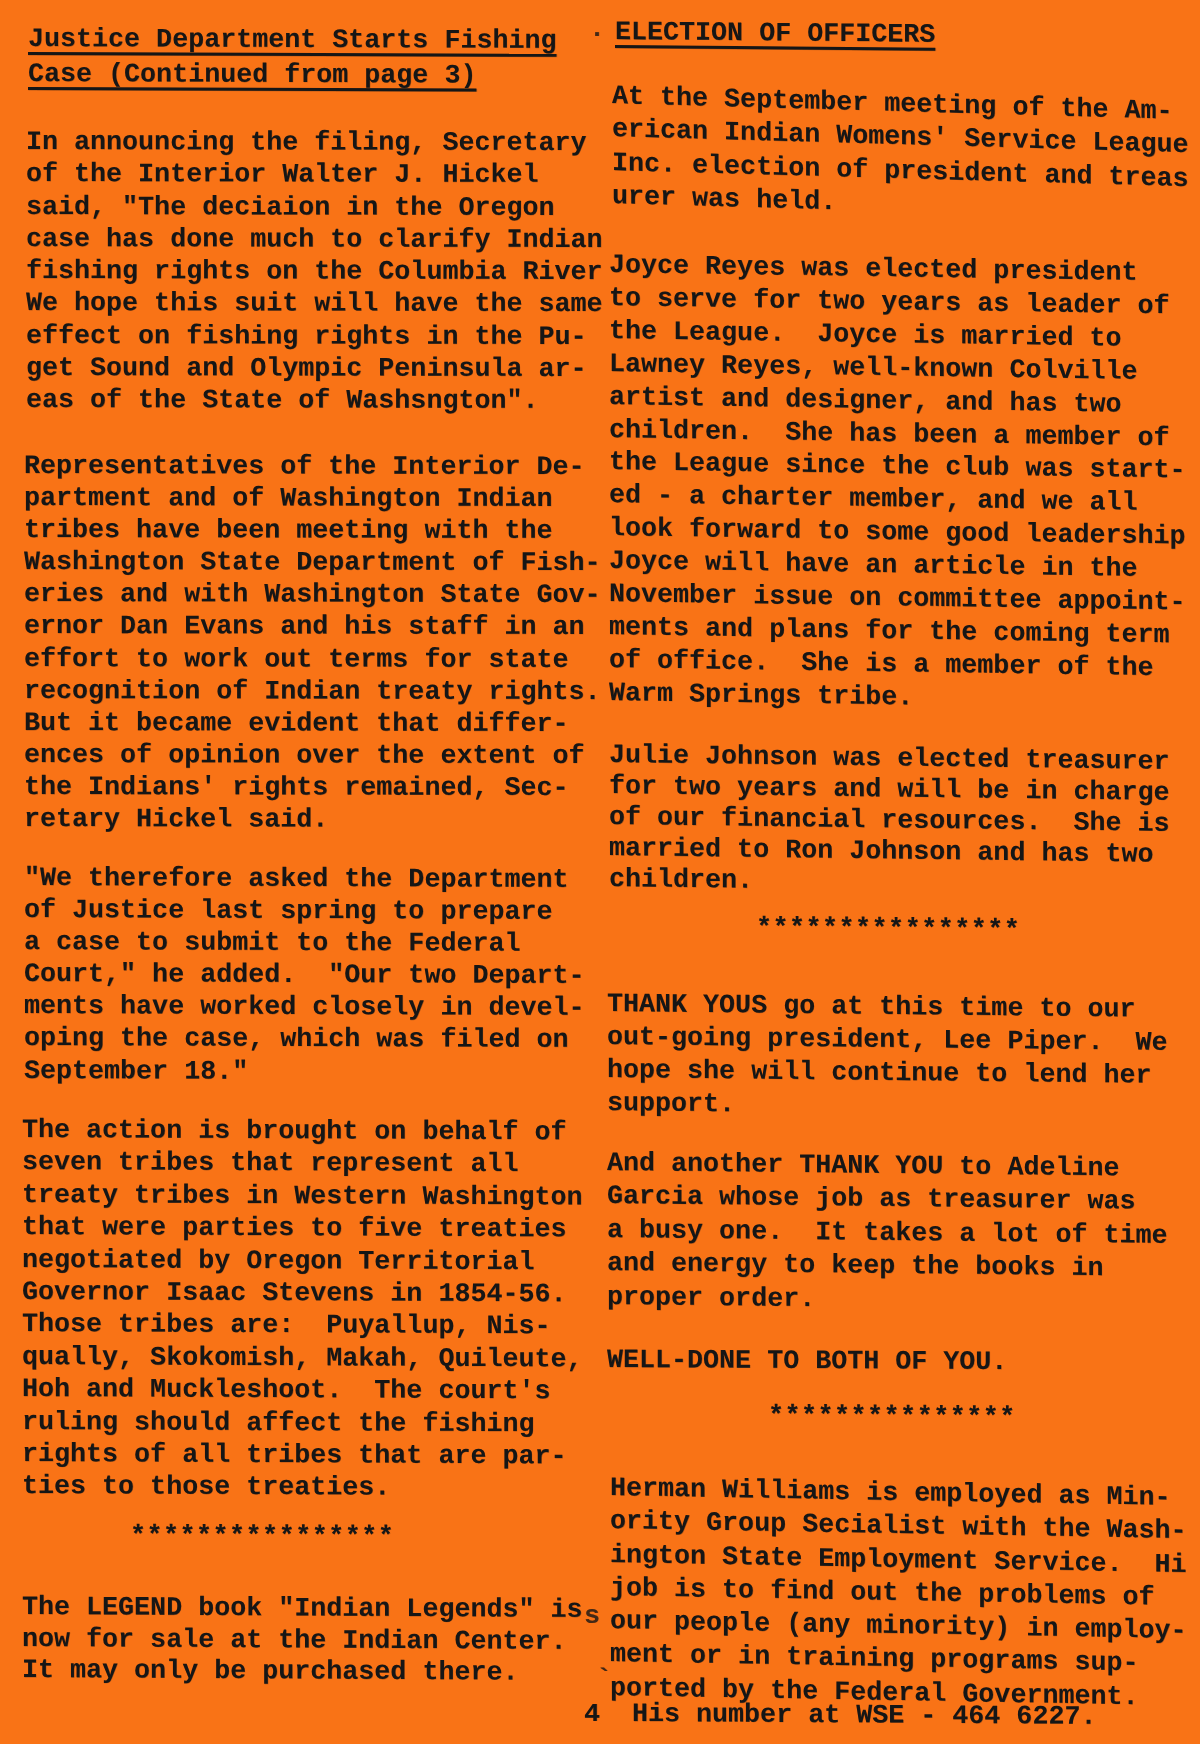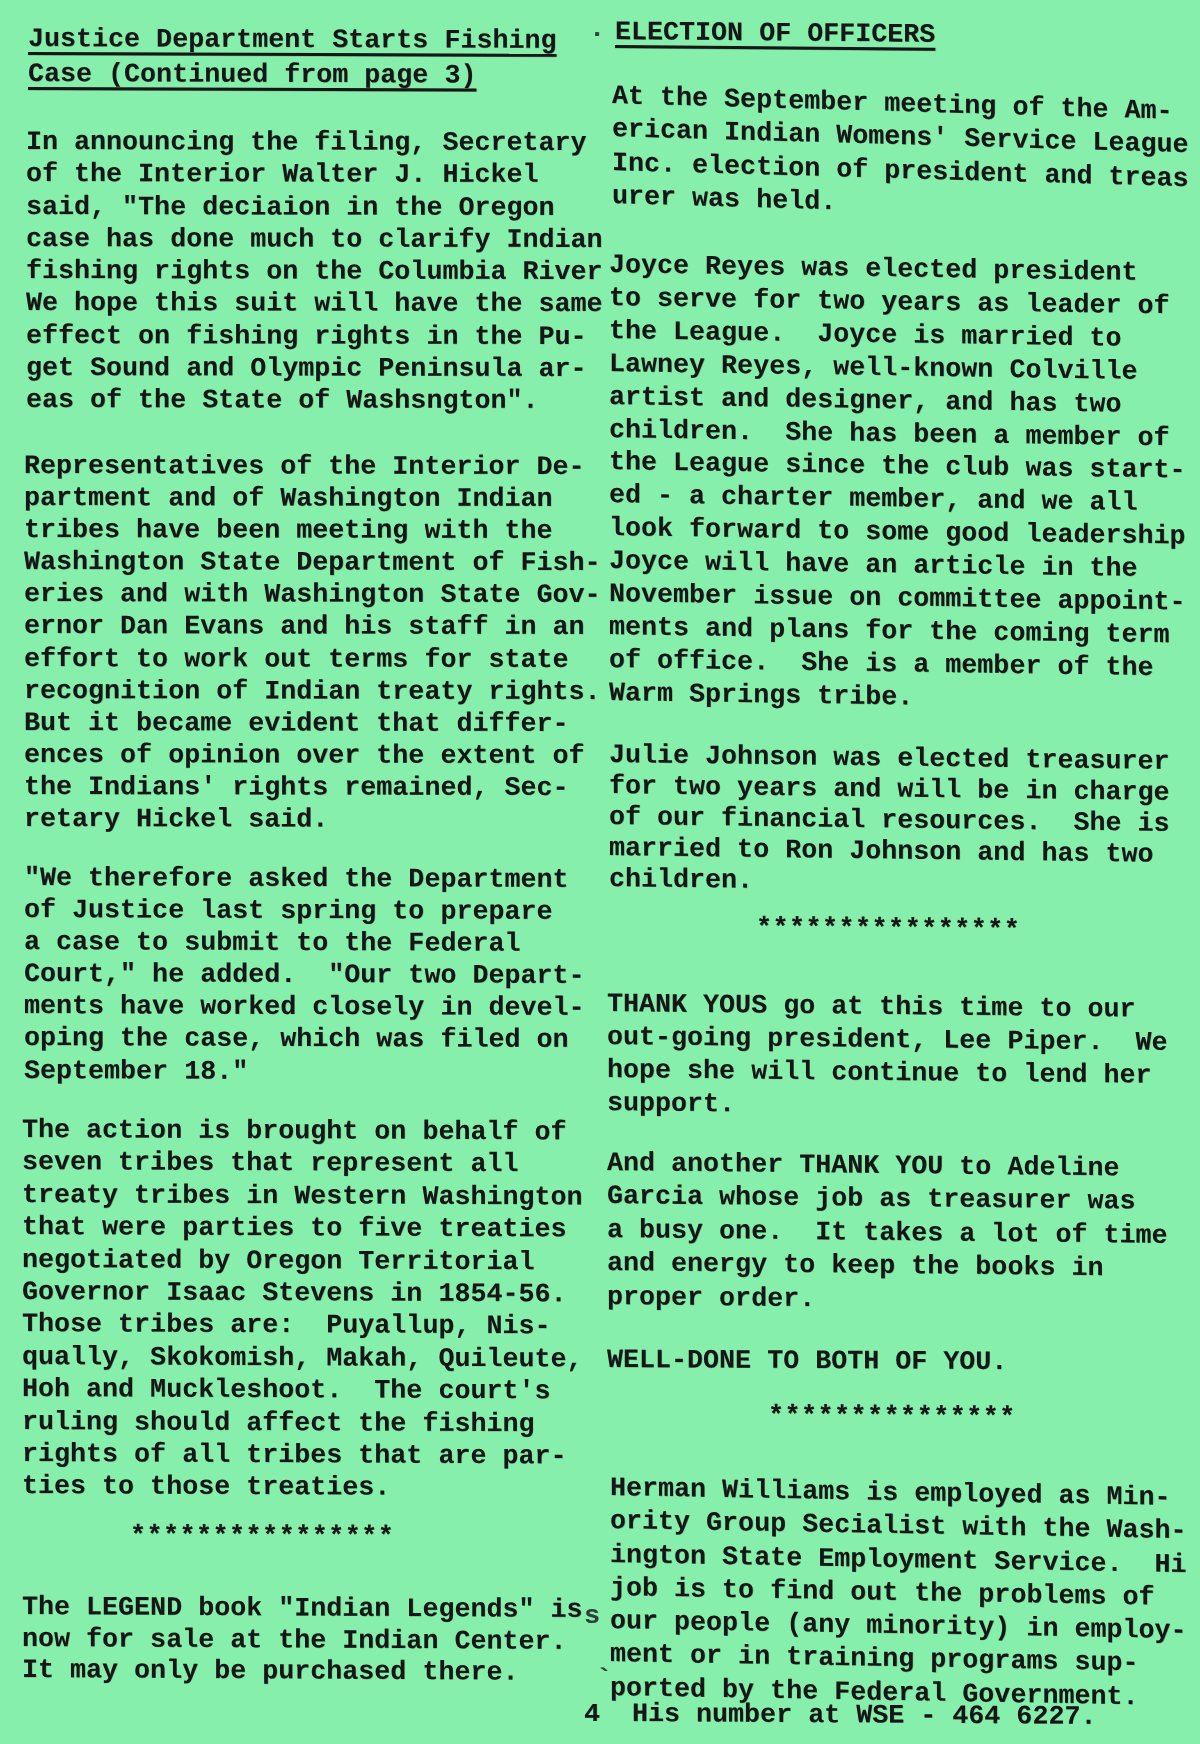--- a/index.html
+++ b/index.html
@@ -1,19 +1,19 @@
 <!DOCTYPE html>
 <html><head>
 <meta charset="utf-8">
 <style>
   html,body{margin:0;padding:0;background:#e8e6e0;}
   .page{
     position:relative;
     width:1200px;height:1744px;
-    background:#86efac;
+    background:#f97316;
     overflow:hidden;
     font-family:"Liberation Mono","DejaVu Sans Mono",monospace;
     font-weight:700;
     color:#161616;
   }
   .txt{
     position:absolute;
     white-space:pre;
     font-size:26.7px;
     line-height:32.4px;

